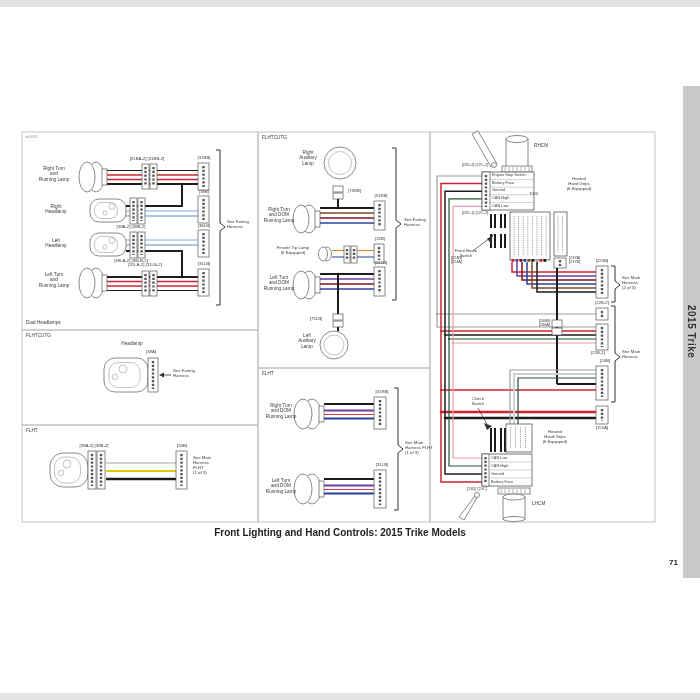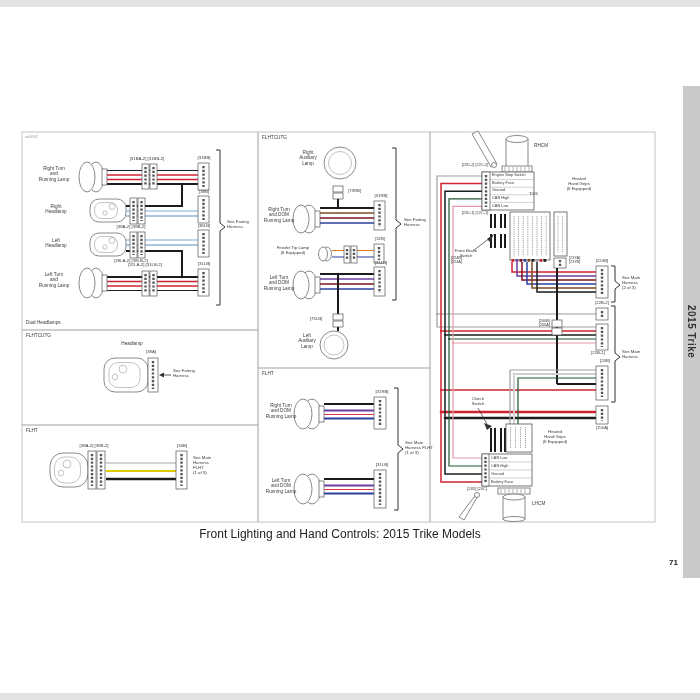--- a/index.html
+++ b/index.html
@@ -7,21 +7,21 @@
         font-family:"Liberation Sans",sans-serif;}
   .edge{position:absolute;left:0;width:700px;height:7px;background:#e3e3e3;}
   svg{position:absolute;left:0;top:0;}
   .lbl{position:absolute;color:#38393b;white-space:pre-line;text-align:center;line-height:1.15;
        font-family:"Liberation Sans",sans-serif;}
   .f34{font-size:3.5px;}.f38{font-size:3.9px;}.f43{font-size:4.3px;}
   .f46{font-size:4.7px;}
   .tl{text-align:left;}.tr{text-align:right;}
   .code{color:#9a9a9a;}
   .caption{position:absolute;left:22px;top:527px;width:636px;text-align:center;
-           font-weight:normal;font-size:12px;color:#222;}
+           font-weight:bold;font-size:10px;color:#222;}
   .pagenum{position:absolute;left:660px;top:558px;width:18px;text-align:right;
            font-weight:bold;font-size:8px;color:#222;}
   .tab{position:absolute;left:683px;top:86px;width:17px;height:492px;background:#c9c9c9;
        display:flex;align-items:center;justify-content:center;}
   .tab span{writing-mode:vertical-rl;font-weight:bold;font-size:10px;color:#333;letter-spacing:.5px;}
   
   .bk{stroke:#1c1c1e;}.rd{stroke:#cf2330;}.dr{stroke:#7c1322;}.bl{stroke:#2b3f9e;}
   .vi{stroke:#6a3fa0;}.br{stroke:#7c4b22;}.gy{stroke:#9aa0a4;}.gn{stroke:#1f5632;}
   .pk{stroke:#e49aa8;}.lb{stroke:#a9c7e5;}.lb2{stroke:#8fb3d6;}.yw{stroke:#ddca00;}
   .or{stroke:#e07b20;}.whB{stroke:#aaa;}.whT{stroke:#fafafa;}

